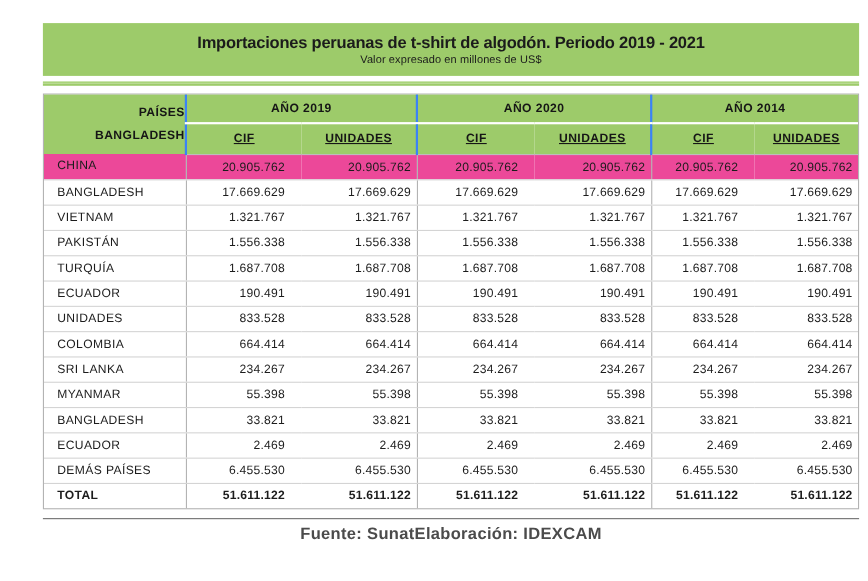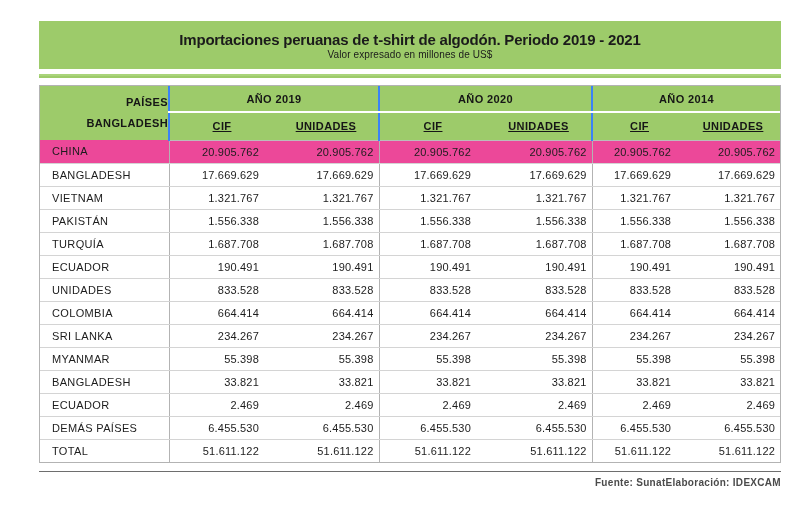--- a/index.html
+++ b/index.html
@@ -65,32 +65,32 @@
     height: 23px;
     font-size: 11px;
     border-bottom: 1px solid #d4d4d4;
     white-space: nowrap;
   }
   tbody td.gleft { border-left: 1px solid #b3b3b3; }
   td.country { text-align: left; padding-left: 12px; letter-spacing: 0.35px; }
   td.num { text-align: right; padding-right: 15px; letter-spacing: 0.2px; }
   td.num.units { padding-right: 5px; }
   tr.highlight td { background: #ec4899; }
-  tr.total td { font-weight: 400; }
+  tr.total td { font-weight: 700; }
   tbody tr:last-child td { border-bottom: none; }
 
   
   .footer-line {
     width: 742px; border-top: 1px solid #6e6e6e; margin-top: 8px;
   }
   .footer {
     width: 742px;
-    display: flex; justify-content: flex-end;
+    display: flex; justify-content: center;
     margin-top: 5px;
-    font-size: 10px; font-weight: 700; color: #4b4b4b;
+    font-size: 15px; font-weight: 700; color: #4b4b4b;
     letter-spacing: 0.3px;
   }
 </style>
 </head>
 <body>
 
 <div class="page">
 
   <div class="banner">
     <div class="banner-title">Importaciones peruanas de t-shirt de algodón. Periodo 2019 - 2021</div>

